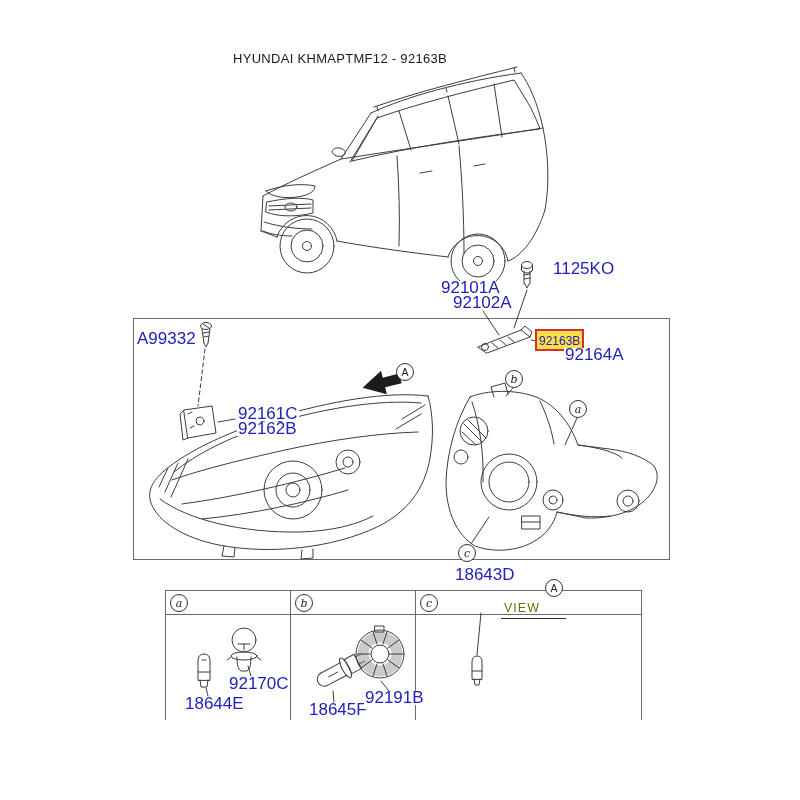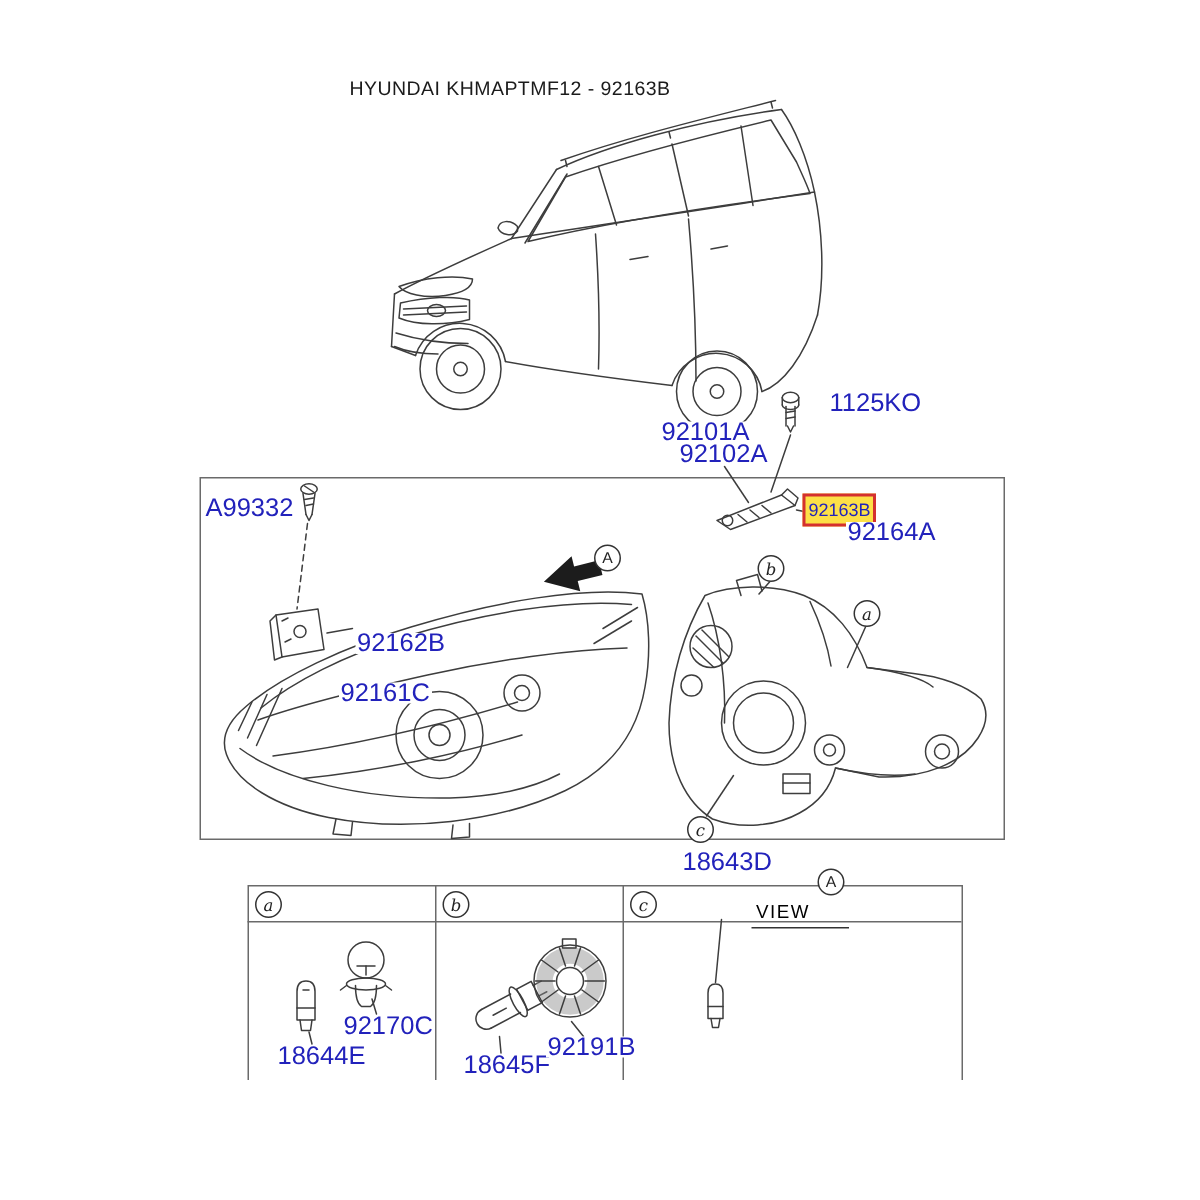--- a/index.html
+++ b/index.html
@@ -26,21 +26,21 @@
               background:#fff;padding:0 1px;white-space:nowrap;cursor:pointer;}
   .highlight-box{position:absolute;border:2px solid var(--highlight-color);
                  background:#fde047;padding:0 2px;cursor:pointer;}
   .highlight-box span{font-size:12px;line-height:14px;color:var(--label-color);white-space:nowrap;}
   .callout{position:absolute;width:16px;height:16px;border:1px solid #333;border-radius:50%;
            background:#fff;display:flex;align-items:center;justify-content:center;
            font-family:"DejaVu Serif",serif;font-style:italic;font-size:11px;color:#222;}
   .callout.upper{font-style:normal;font-family:"Liberation Sans",sans-serif;font-size:10.5px;}
   .view-block{position:absolute;display:flex;align-items:center;gap:5px;
               border-bottom:1px solid #333;padding:0 3px 3px 3px;}
-  .view-text{font-size:12.5px;letter-spacing:1px;color:#000000;margin-top:40px;}
+  .view-text{font-size:12.5px;letter-spacing:1px;color:#4d7c0f;margin-top:40px;}
   .view-block .callout-inline{position:static;width:16px;height:16px;border:1px solid #333;
               border-radius:50%;display:flex;align-items:center;justify-content:center;
               font-size:10.5px;color:#222;background:#fff;}
 </style>
 </head>
 <body>
 
 <div class="canvas">
 
   <div class="title">HYUNDAI KHMAPTMF12 - 92163B</div>
@@ -252,21 +252,21 @@
   <div class="part-label" style="left:552px;top:262px;">1125KO</div>
   <div class="part-label" style="left:440px;top:281px;">92101A</div>
   <div class="part-label" style="left:452px;top:296px;">92102A</div>
   <div class="part-label" style="left:136px;top:320px;margin-top:12px;">A99332</div>
 
   <div class="highlight-box" style="left:535px;top:329px;">
     <span>92163B</span>
   </div>
   <div class="part-label" style="left:540px;top:348px;margin-left:24px;">92164A</div>
 
-  <div class="part-label" style="left:226px;top:407px;margin-top:48px;">92161C</div>
+  <div class="part-label" style="left:237px;top:407px;">92161C</div>
   <div class="part-label" style="left:237px;top:422px;">92162B</div>
 
   <div class="callout upper" style="left:396px;top:363px;">A</div>
   <div class="callout" style="left:505px;top:370px;">b</div>
   <div class="callout" style="left:569px;top:400px;">a</div>
   <div class="callout" style="left:458px;top:544px;">c</div>
 
   <div class="view-block" style="left:501px;top:561px;">
     <span class="view-text">VIEW</span>
     <span class="callout-inline">A</span>

